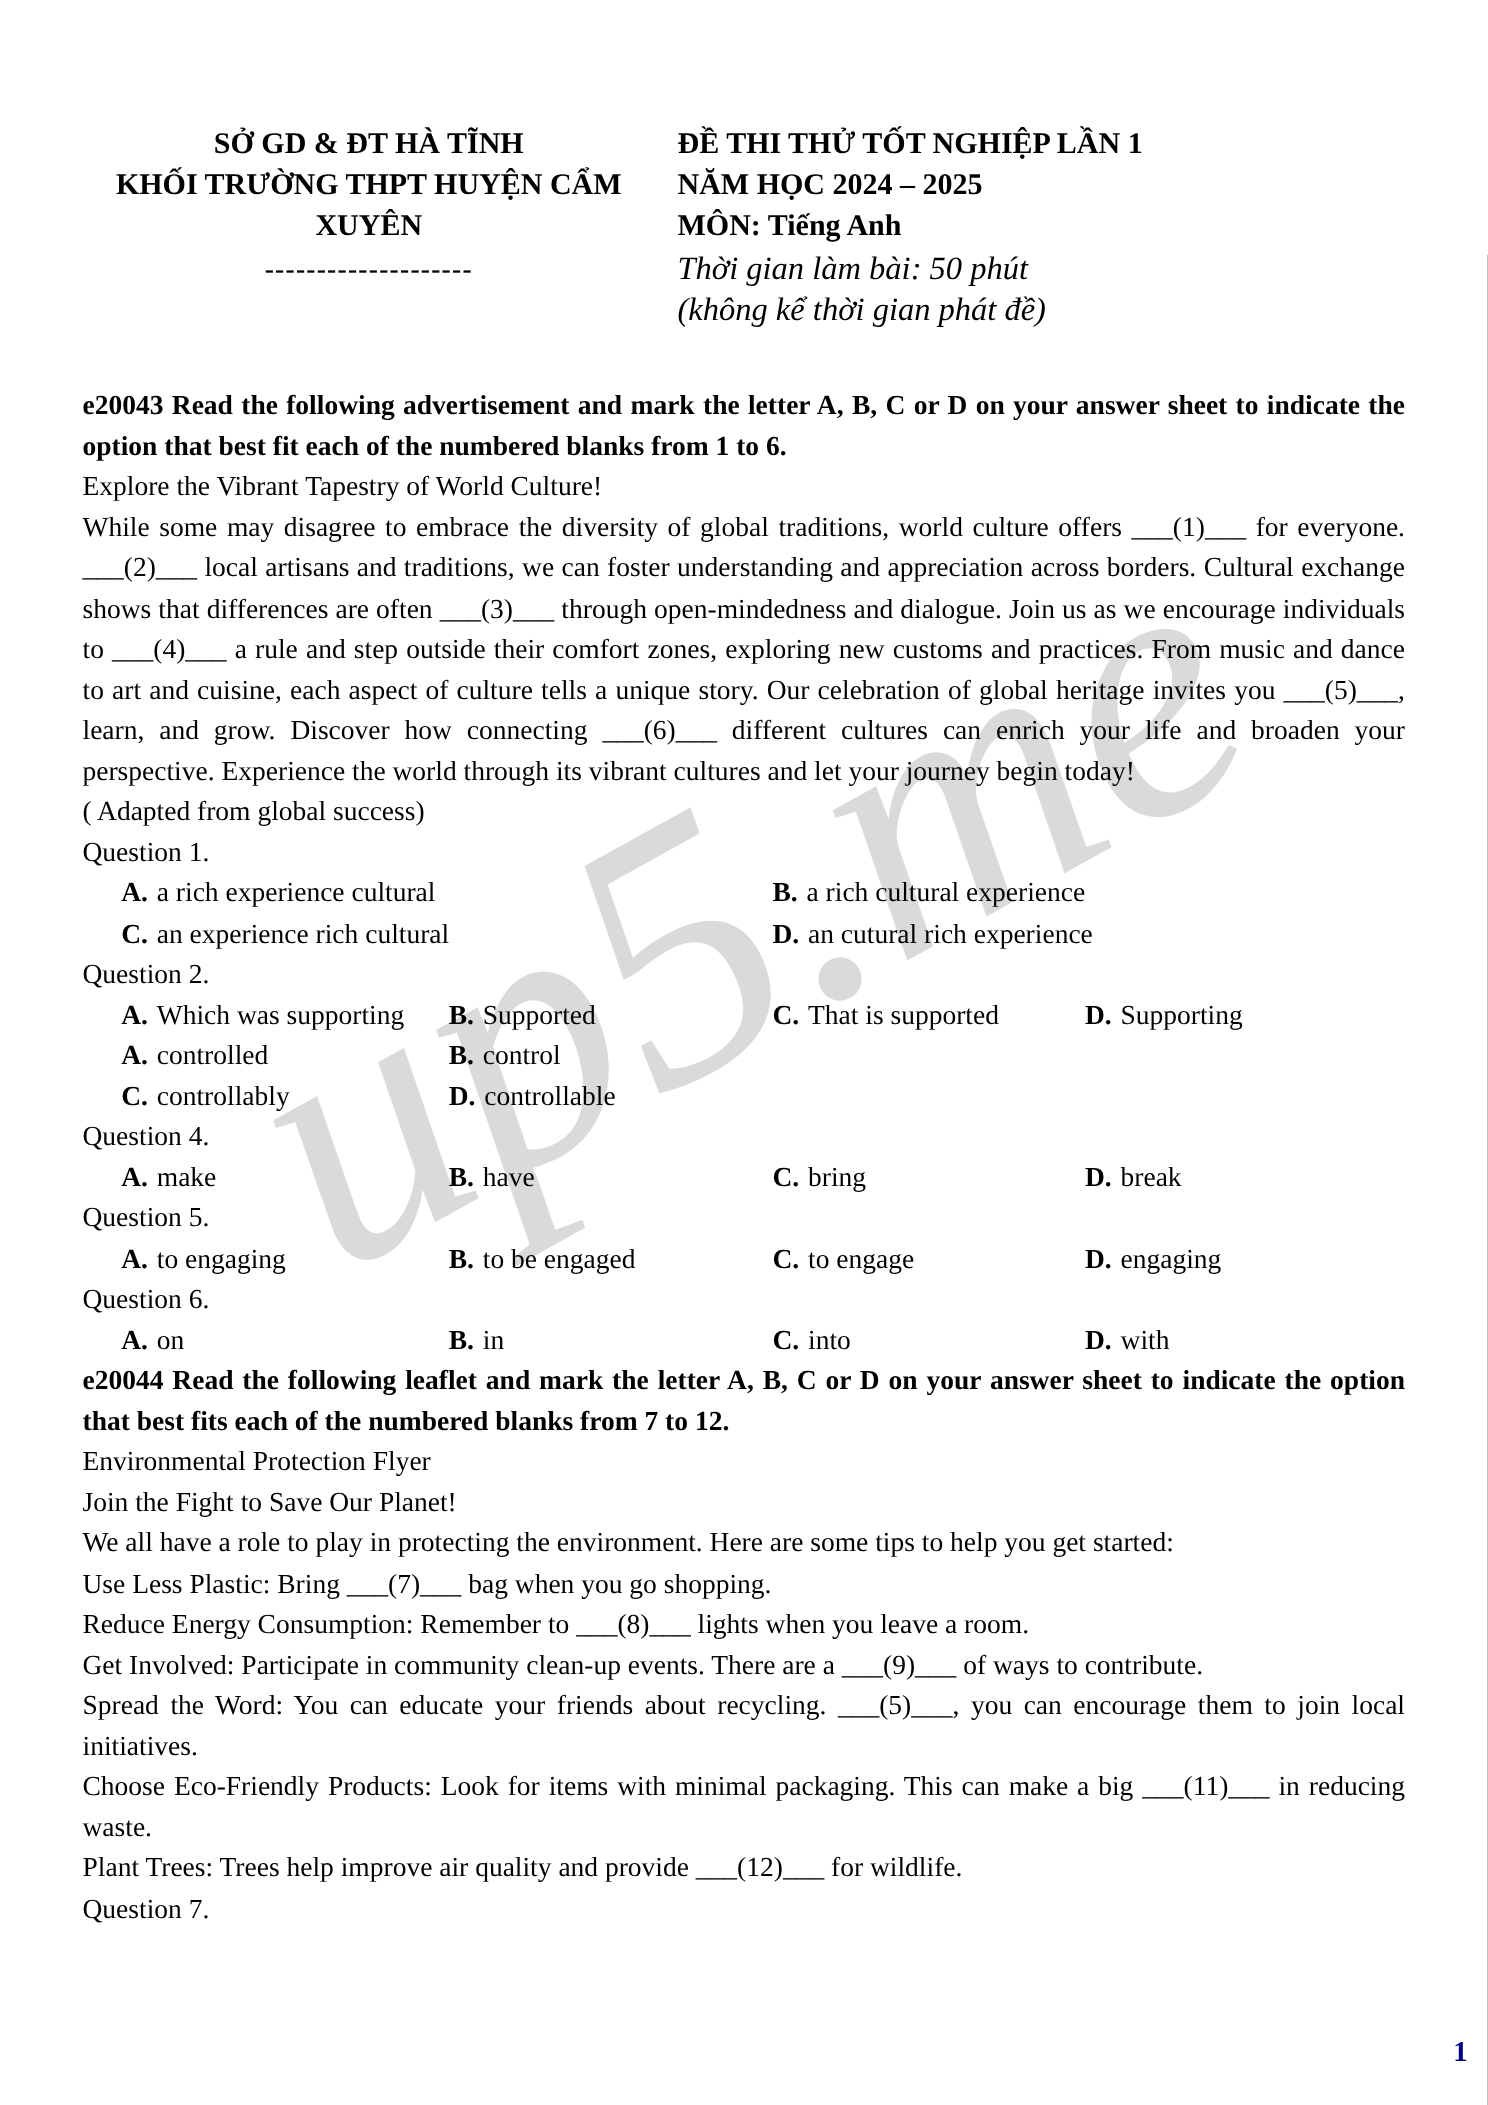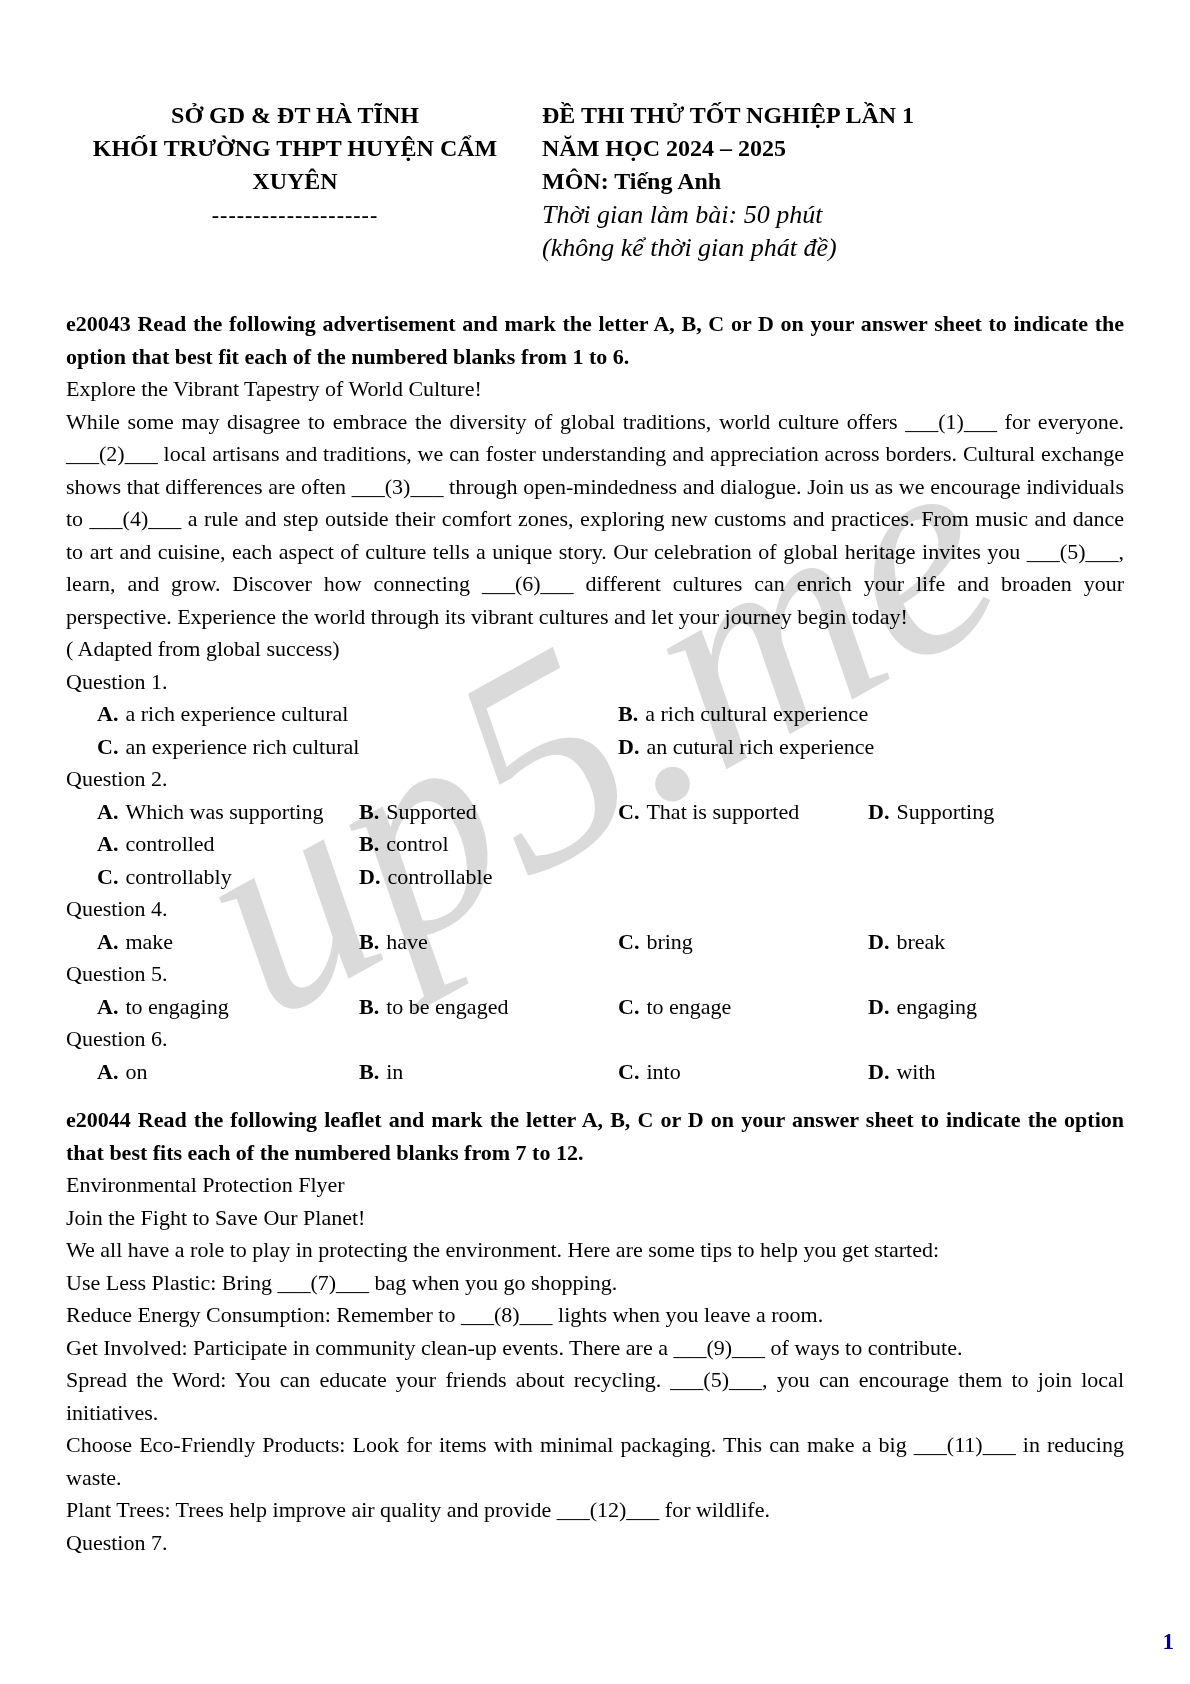--- a/index.html
+++ b/index.html
@@ -43,21 +43,21 @@
   .bold { font-weight: bold; }
   
   .header { display: flex; }
   .header-left  { width: 458px; text-align: center; }
   .header-right { width: 486px; margin-left: 18px; text-align: left; }
   .hb  { font-weight: bold; font-size: 24px; line-height: 33px; }
   .hi  { font-style: italic; font-size: 26px; line-height: 33px; }
   .hsep { font-weight: bold; line-height: 33px; letter-spacing: 1px; }
   
   .section-1 { margin-top: 44px; }
-  .section-2 { margin-top: 16px; }
+  .section-2 { margin-top: 0; }
   .q-label { font-weight: normal; }
   .opts { display: grid; margin-left: 31px; }
   .opts-4  { grid-template-columns: 262px 259px 250px 1fr; }
   .opts-2w { grid-template-columns: 521px 1fr; }
   .opts-2n { grid-template-columns: 262px 1fr; }
   .opt { white-space: nowrap; }
   .opt b { margin-right: 0.32em; }
   .page-number {
     position: absolute;
     right: 16px;

